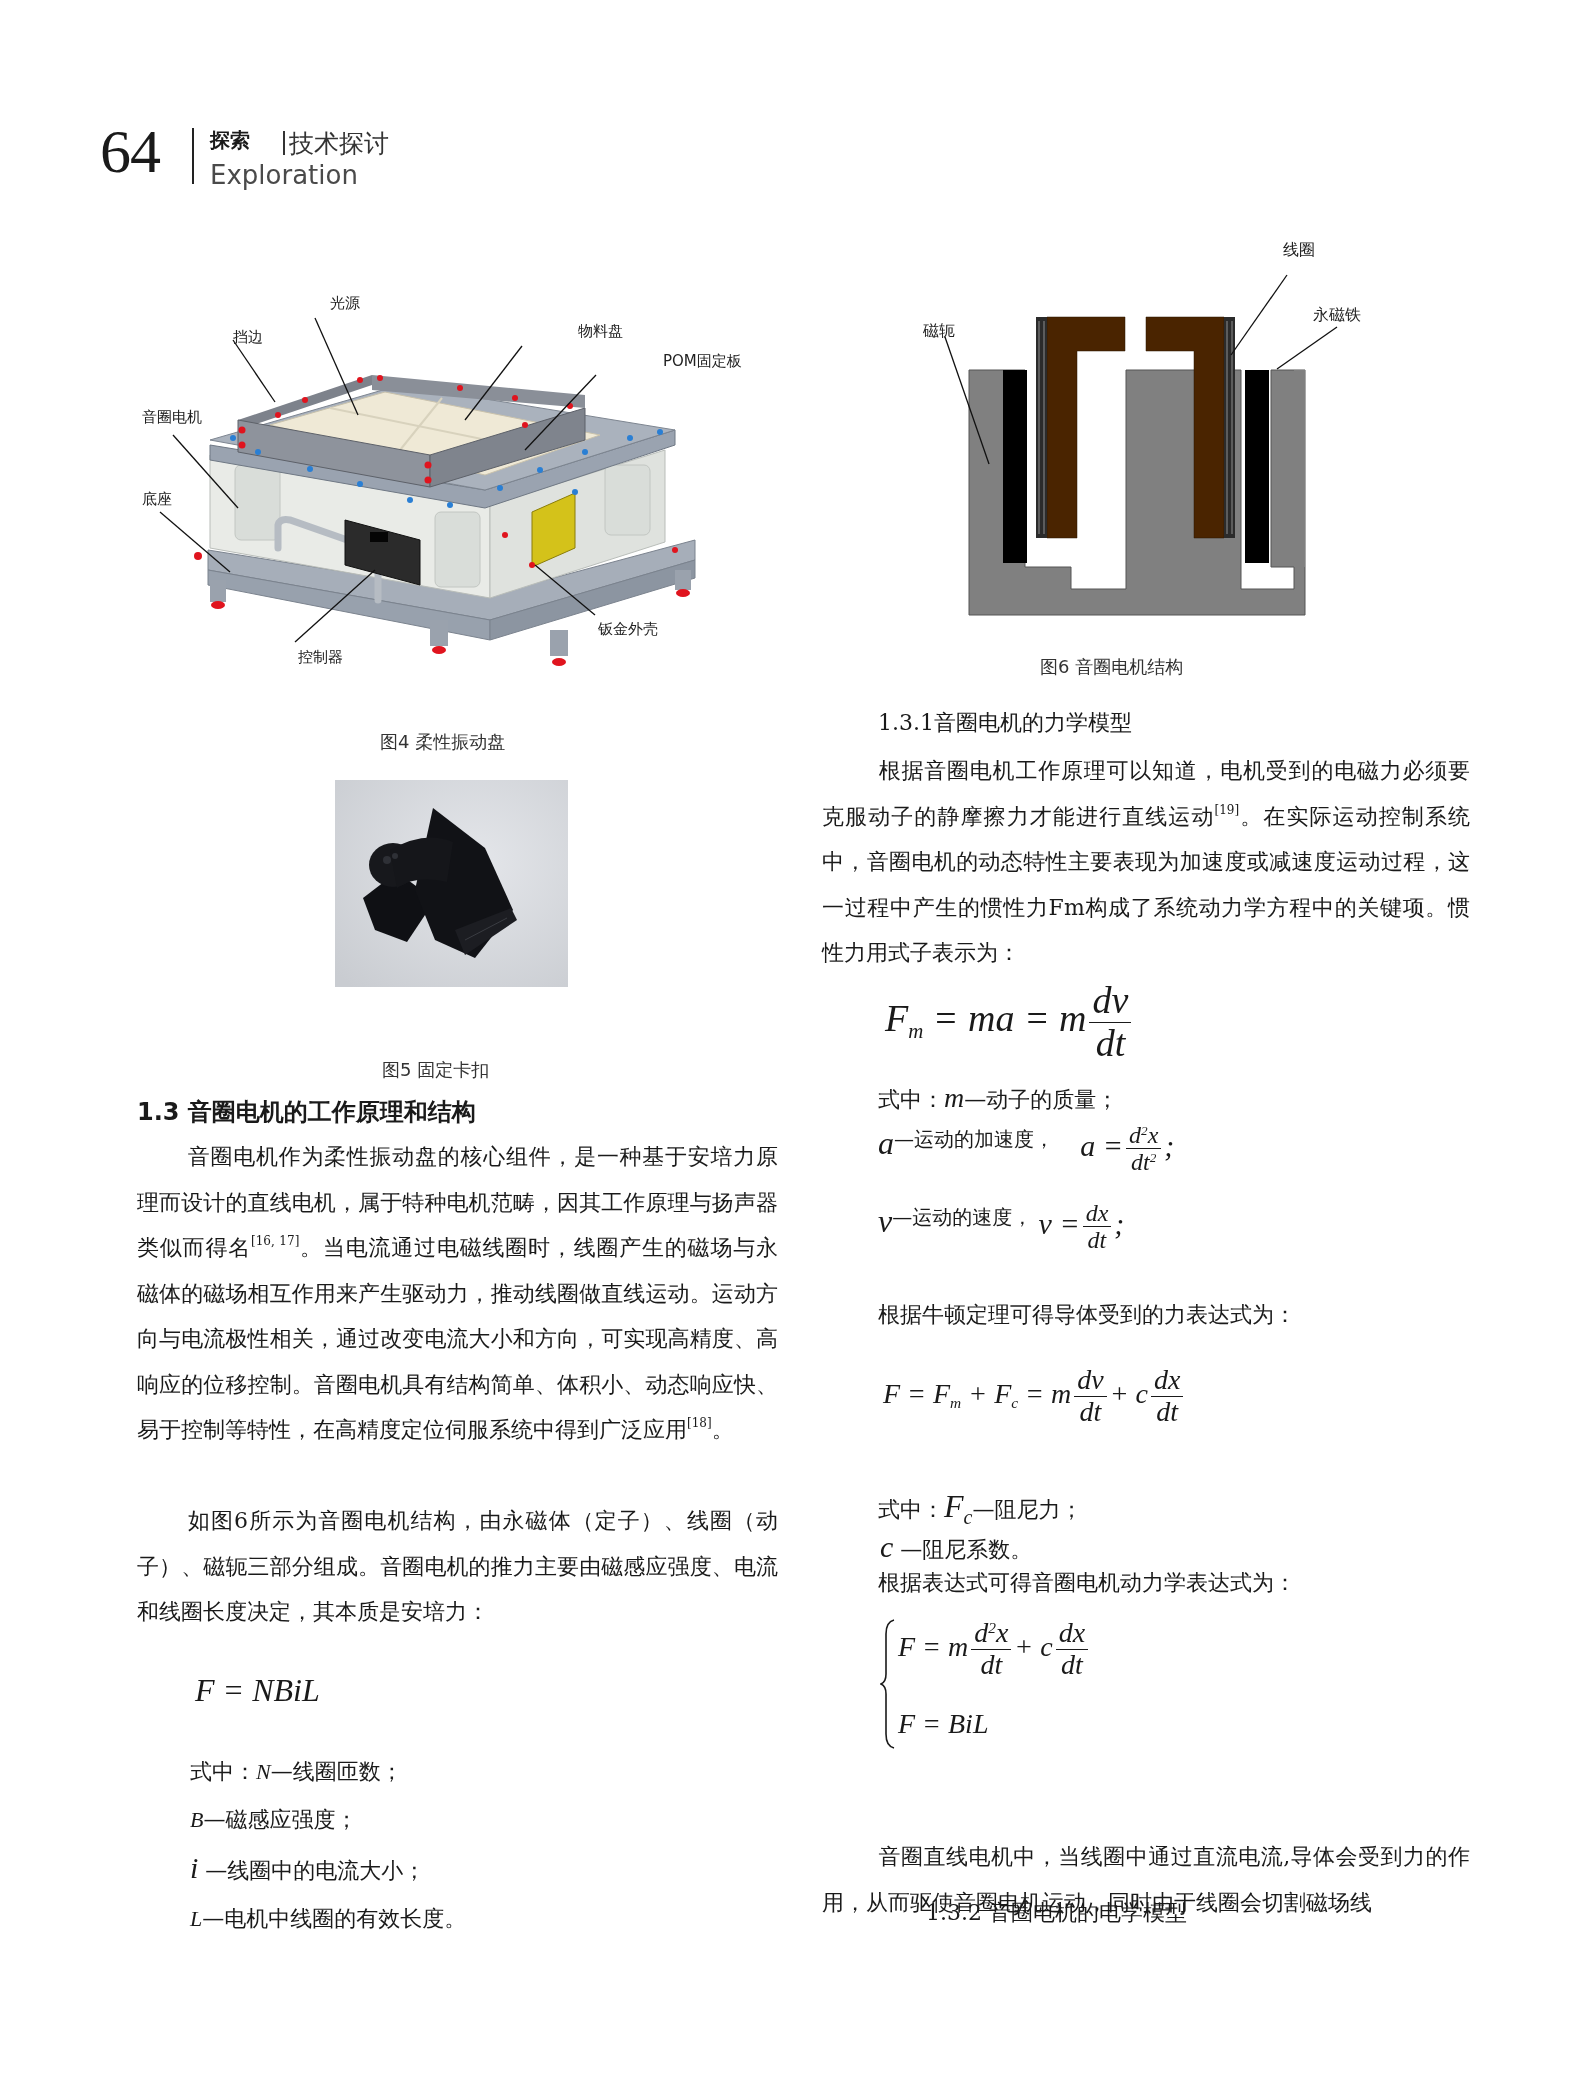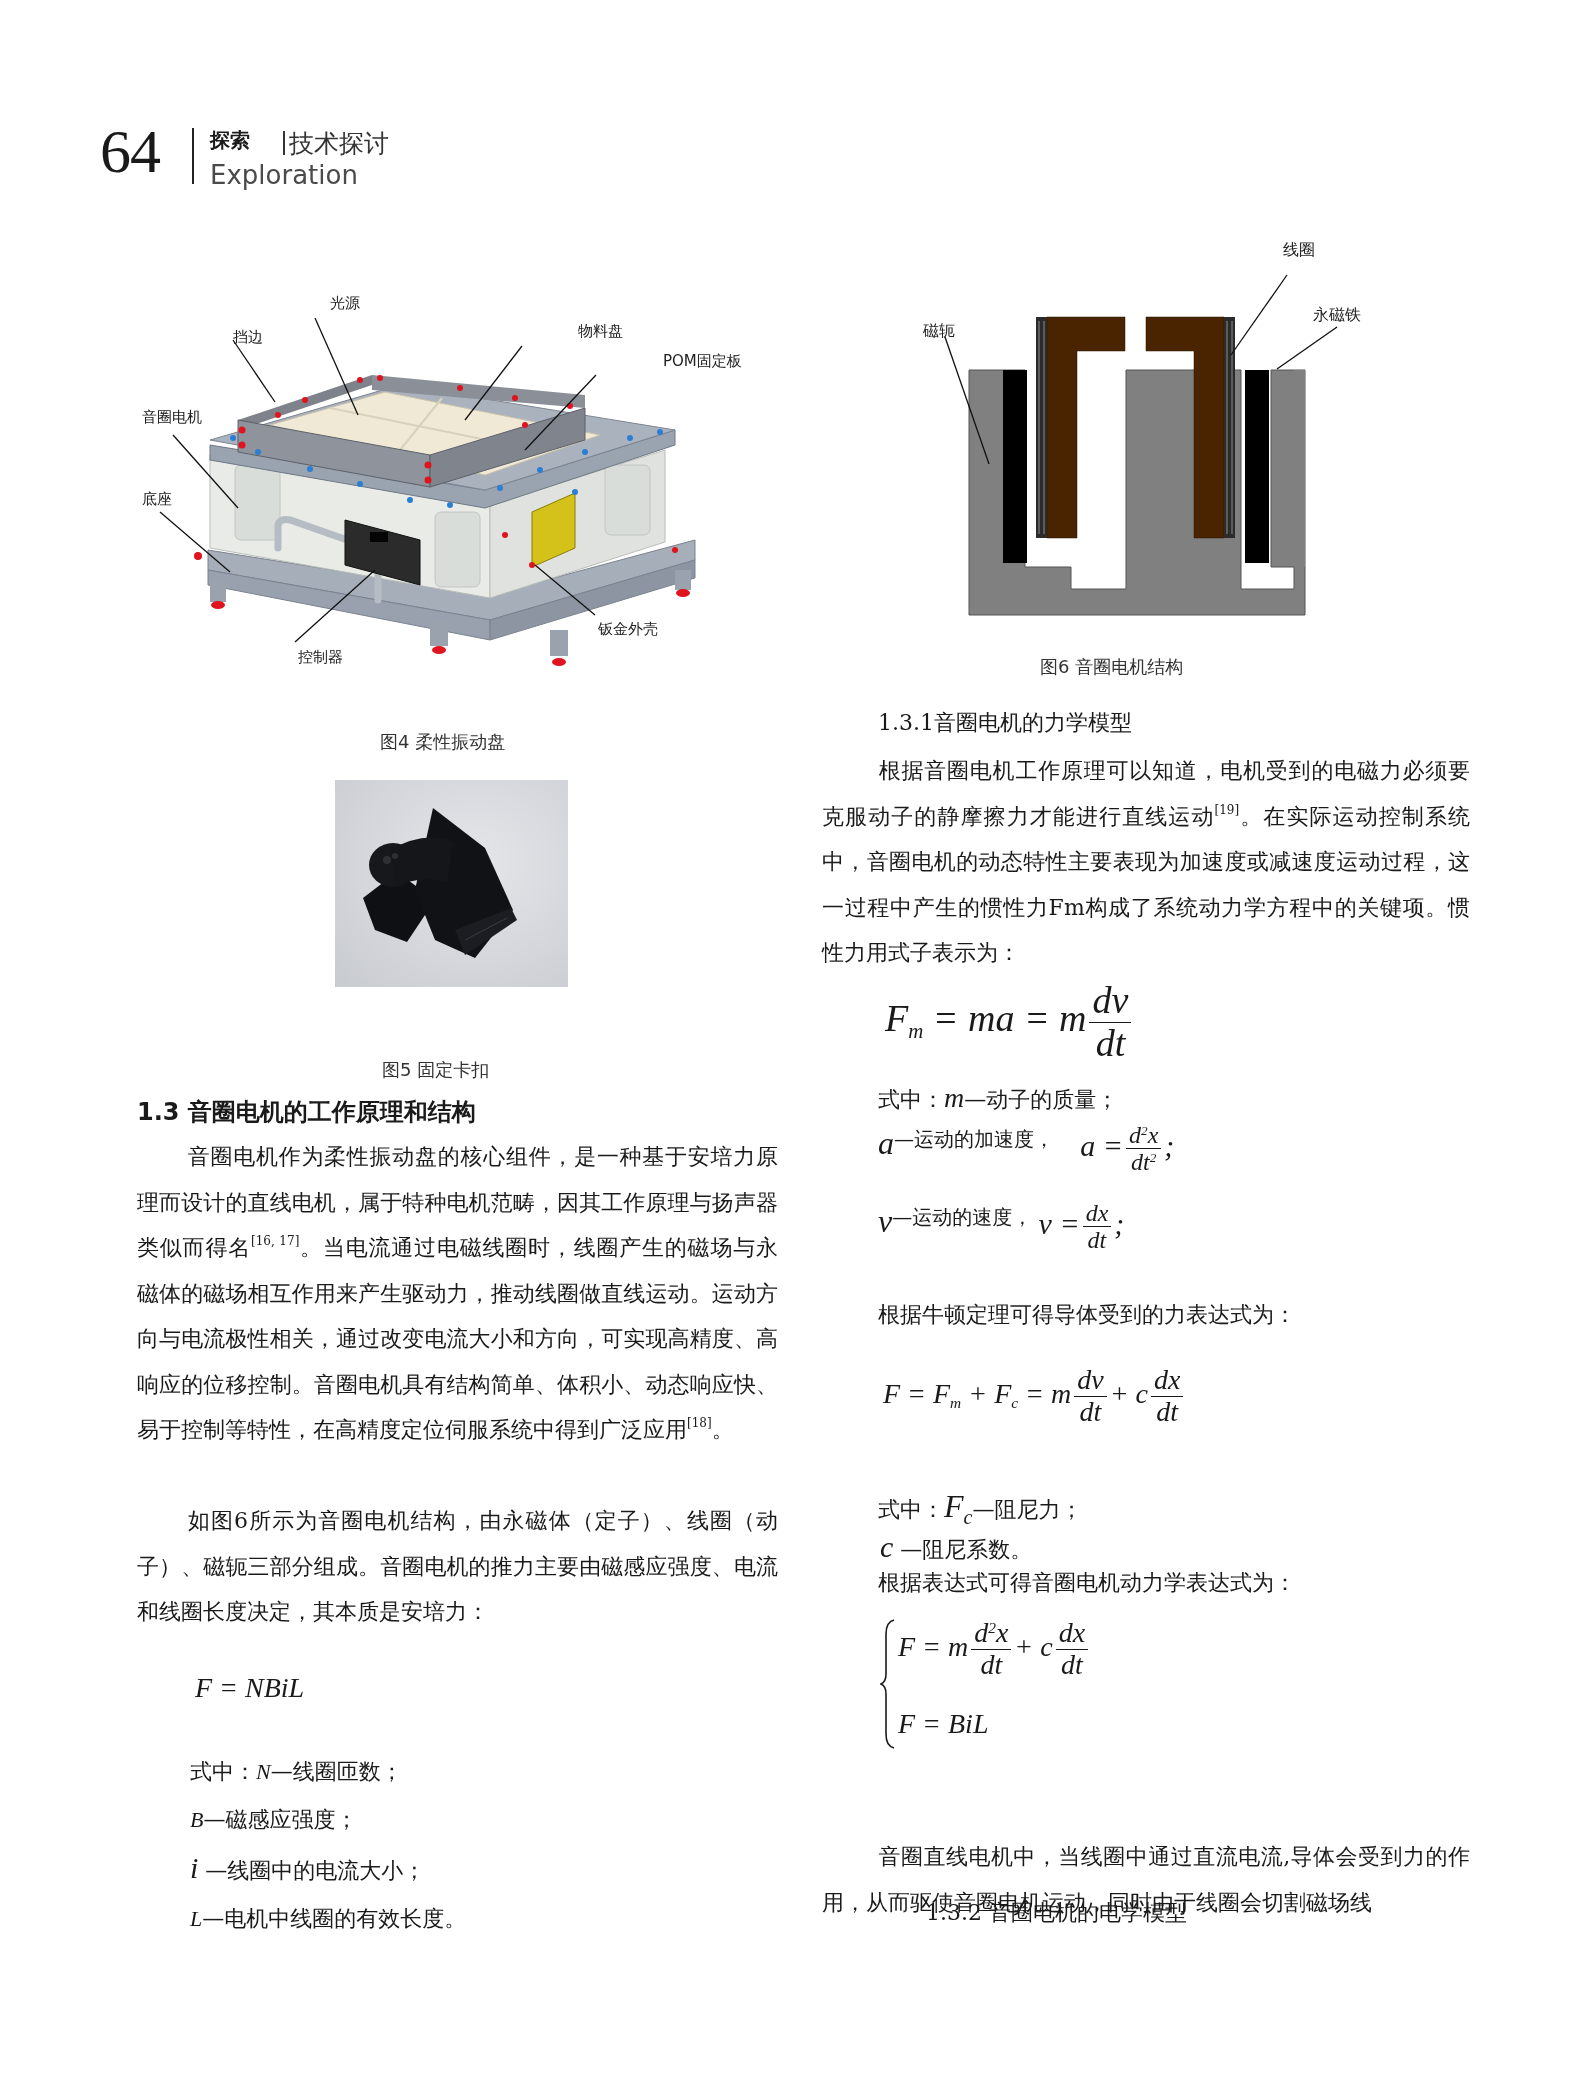--- a/index.html
+++ b/index.html
@@ -162,21 +162,21 @@
   </svg>
 </div>
 <div class="caption" style="left:382px; top:1025px;margin-top:33px;">图5 固定卡扣</div>
 
 <div class="h3" style="left:137px; top:1096px;">1.3 音圈电机的工作原理和结构</div>
 
 <div class="para" style="left:137px; top:1134px; width:641px;"><span class="indent"></span><span>音圈电机作为柔性振动盘的核心组件，是一种基于安培力原理而设计的直线电机，属于特种电机范畴，因其工作原理与扬声器类似而得名</span><sup>[16, 17]</sup><span>。当电流通过电磁线圈时，线圈产生的磁场与永磁体的磁场相互作用来产生驱动力，推动线圈做直线运动。运动方向与电流极性相关，通过改变电流大小和方向，可实现高精度、高响应的位移控制。音圈电机具有结构简单、体积小、动态响应快、易于控制等特性，在高精度定位伺服系统中得到广泛应用</span><sup>[18]</sup><span>。</span></div>
 
 <div class="para" style="left:137px; top:1498px; width:641px;"><span class="indent"></span><span>如图6所示为音圈电机结构，由永磁体（定子）、线圈（动子）、磁轭三部分组成。音圈电机的推力主要由磁感应强度、电流和线圈长度决定，其本质是安培力：</span></div>
 
-<div class="eq math" style="left:195px; top:1672px; font-size:28px;">F = NBiL</div>
+<div class="eq math" style="left:195px; top:1672px; font-size:32px;">F = NBiL</div>
 
 <div class="abs" style="left:190px; top:1748px; font-size:22px; line-height:48px;">
   <div><span>式中：</span><span class="math">N</span><span>—线圈匝数；</span></div>
   <div><span class="math">B</span><span>—磁感应强度；</span></div>
   <div><span class="math" style="font-size:30px;">i</span><span> —线圈中的电流大小；</span></div>
   <div><span class="math">L</span><span>—电机中线圈的有效长度。</span></div>
 </div>
 
 <div class="abs" style="left:905px; top:245px; width:470px; height:400px;">
   <svg width="470" height="400" viewBox="0 0 470 400">

